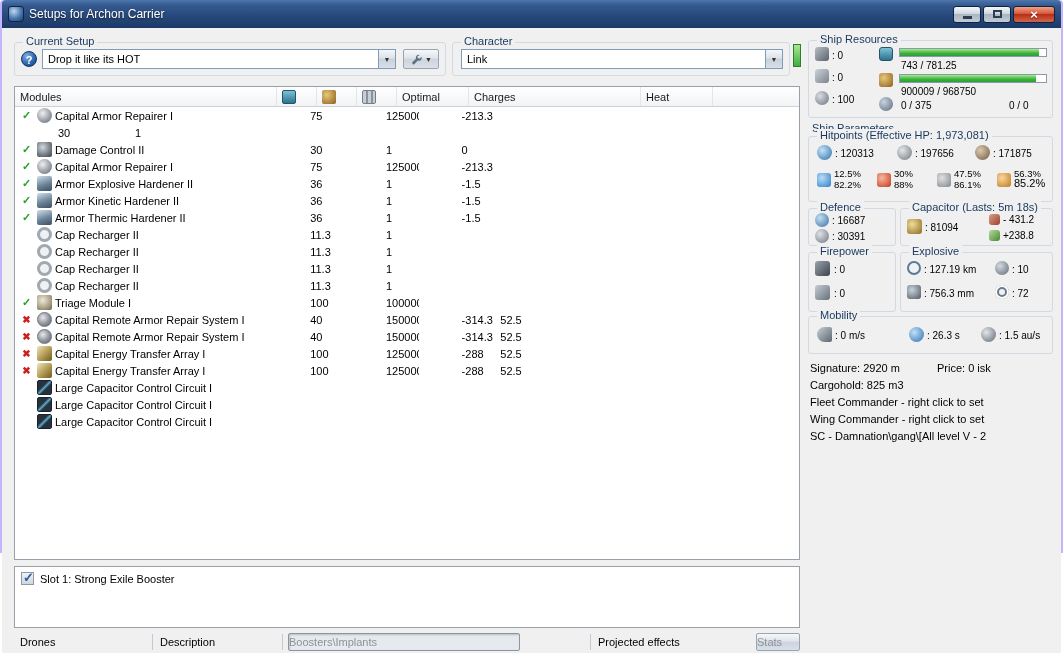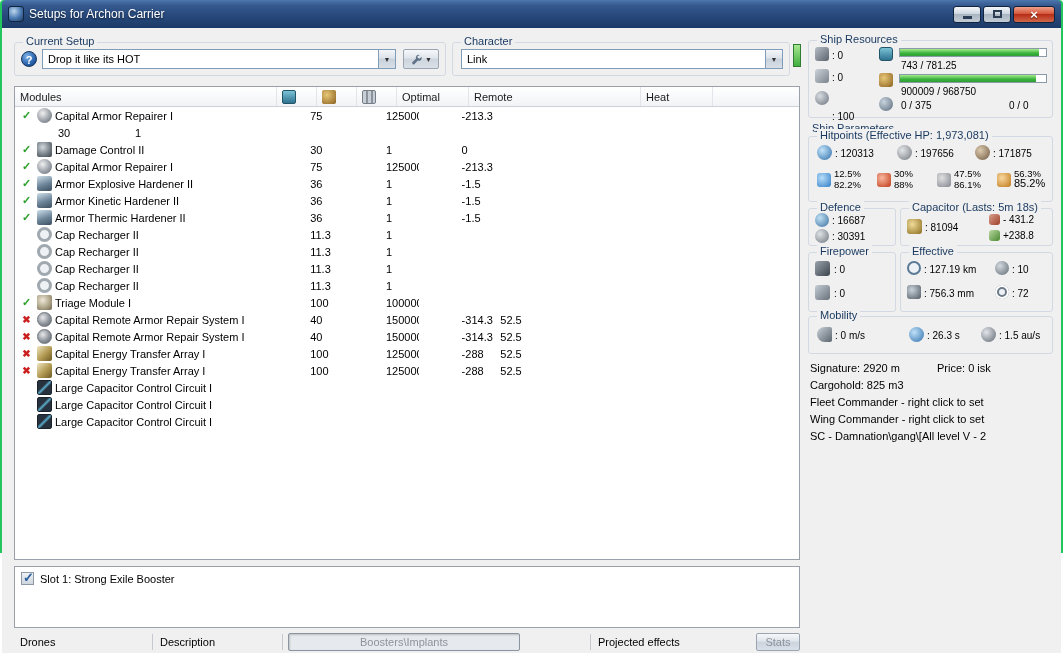--- a/index.html
+++ b/index.html
@@ -1,18 +1,18 @@
 <!DOCTYPE html>
 <html><head>
 <meta charset="utf-8">
 <style>
   * { margin:0; padding:0; box-sizing:border-box; }
   html,body { width:1063px; height:657px; overflow:hidden; background:#fff;
     font-family:"Liberation Sans", sans-serif; font-size:11px; color:#000; }
-  .window { position:relative; width:1063px; height:553px; background:#22c55e;
+  .window { position:relative; width:1063px; height:553px; background:#c4b5fd;
     padding:0 2px 4px 2px; border-radius:4px 4px 0 0; }
   
   .titlebar { height:28px; display:flex; align-items:center; padding:0 6px;
     background:linear-gradient(180deg,#4c77ad 0%,#35598f 20%,#27497c 55%,#1c3a68 100%);
     border-radius:4px 4px 0 0; }
   .appicon { width:16px; height:16px; margin-right:5px; border-radius:3px;
     background:radial-gradient(circle at 35% 30%, #bcd6ee, #4878b0 55%, #1e3c64); border:1px solid #12243e; }
   .title { flex:1; color:#fff; font-size:12px; text-shadow:0 1px 2px rgba(0,0,0,.6); }
   .winbtn { width:28px; height:17px; margin-left:2px; border:1px solid #10233d; border-radius:3px;
     display:flex; align-items:center; justify-content:center;
@@ -83,21 +83,21 @@
     background:#fff; border:1px solid #9aa0aa; padding:5px 6px; }
   .brow { display:flex; align-items:center; gap:6px; }
   .checkbox { width:13px; height:13px; border:1px solid #8e99a5; position:relative;
     background:linear-gradient(180deg,#eef1f5,#cfd6de); }
   .checkbox.checked::after { content:"✓"; position:absolute; left:1px; top:-3px;
     color:#2a5d9e; font-size:13px; font-weight:bold; }
   
   .bottombar { position:absolute; left:12px; top:605px; width:786px; height:19px; }
   .bb-label { position:absolute; top:3px; color:#000; }
   .bb-sep { position:absolute; top:1px; width:1px; height:16px; background:#c6cad0; }
-  .bb-btn { position:absolute; top:0; height:18px; text-align:center; line-height:16px; color:#8d939b;
+  .bb-btn { position:absolute; top:0; height:18px; line-height:16px; color:#8d939b;
     border:1px solid #9aa5b1; border-radius:2px; }
   .bb-pressed { background:#e6e9ed; box-shadow:inset 1px 1px 2px rgba(0,0,0,.18); border-color:#8a95a1; }
   .bb-raised { background:linear-gradient(180deg,#f6f8fa,#dfe5ec 45%,#ccd4dd 50%,#dae0e8); }
   
   .rval { position:absolute; font-size:10px; white-space:nowrap; }
   .rtext { position:absolute; font-size:11px; white-space:nowrap; }
   .ric { position:absolute; display:inline-block; border-radius:3px; width:15px; height:15px; }
   .sz14 { width:14px; height:14px; }
   .sz11 { width:11px; height:11px; }
   .ic-turret { background:linear-gradient(135deg,#b8bec6,#5a626c); }
@@ -179,21 +179,21 @@
         <div class="th th-ic">
             <i class="hicon hic-cpu"></i>
           </div>
         <div class="th th-ic">
             <i class="hicon hic-pg"></i>
           </div>
         <div class="th th-ic">
             <i class="hicon hic-cap"></i>
           </div>
         <div class="th th-opt">Optimal</div>
-        <div class="th th-chg">Remote</div>
+        <div class="th th-chg">Charges</div>
         <div class="th th-heat">Heat</div>
         <div class="th th-rest"></div>
       </div>
       <div class="tbody">
           <div class="mrow">
         <div class="cell cname">
           <span class="status ok">✓</span>
           <i class="mi mi-armor-repairer"></i>
           <span class="mname">Capital Armor Repairer I</span>
         </div>
@@ -454,21 +454,21 @@
       <span class="bb-btn bb-raised" style="left:742px;width:44px">Stats</span>
     </div>
 
     <div class="grp" style="left:806px;top:12px;width:245px;height:78px">
       <span class="grp-label">Ship Resources</span>
       <i class="ric ic-turret sz14" style="left:6px;top:6px"></i>
       <span class="rval" style="left:23px;top:9px">: 0</span>
       <i class="ric ic-launcher sz14" style="left:6px;top:28px"></i>
       <span class="rval" style="left:23px;top:31px">: 0</span>
       <i class="ric ic-calibration sz14" style="left:6px;top:50px"></i>
-      <span class="rval" style="left:23px;top:70px">: 100</span>
+      <span class="rval" style="left:23px;top:53px">: 100</span>
 
       <i class="ric ic-cpu sz14" style="left:70px;top:6px"></i>
       <div class="bar" style="left:90px;top:7px">
           <div class="fill" style="width: 95%;"></div>
         </div>
       <span class="rval" style="left:92px;top:19px">743 / 781.25</span>
       <i class="ric ic-pg sz14" style="left:70px;top:32px"></i>
       <div class="bar" style="left:90px;top:33px">
           <div class="fill" style="width: 93%;"></div>
         </div>
@@ -523,21 +523,21 @@
 
     <div class="grp" style="left:806px;top:224px;width:88px;height:60px">
       <span class="grp-label">Firepower</span>
       <i class="ric ic-gun" style="left:6px;top:8px"></i>
       <span class="rval" style="left:25px;top:11px">: 0</span>
       <i class="ric ic-volley" style="left:6px;top:32px"></i>
       <span class="rval" style="left:25px;top:35px">: 0</span>
     </div>
 
     <div class="grp" style="left:898px;top:224px;width:153px;height:60px">
-      <span class="grp-label">Effective</span>
+      <span class="grp-label">Explosive</span>
       <i class="ric ic-range sz14" style="left:6px;top:8px"></i>
       <span class="rval" style="left:23px;top:11px">: 127.19 km</span>
       <i class="ric ic-maxtargets sz14" style="left:94px;top:8px"></i>
       <span class="rval" style="left:111px;top:11px">: 10</span>
       <i class="ric ic-scanres sz14" style="left:6px;top:32px"></i>
       <span class="rval" style="left:23px;top:35px">: 756.3 mm</span>
       <i class="ric ic-sensor sz14" style="left:94px;top:32px"></i>
       <span class="rval" style="left:111px;top:35px">: 72</span>
     </div>
 

